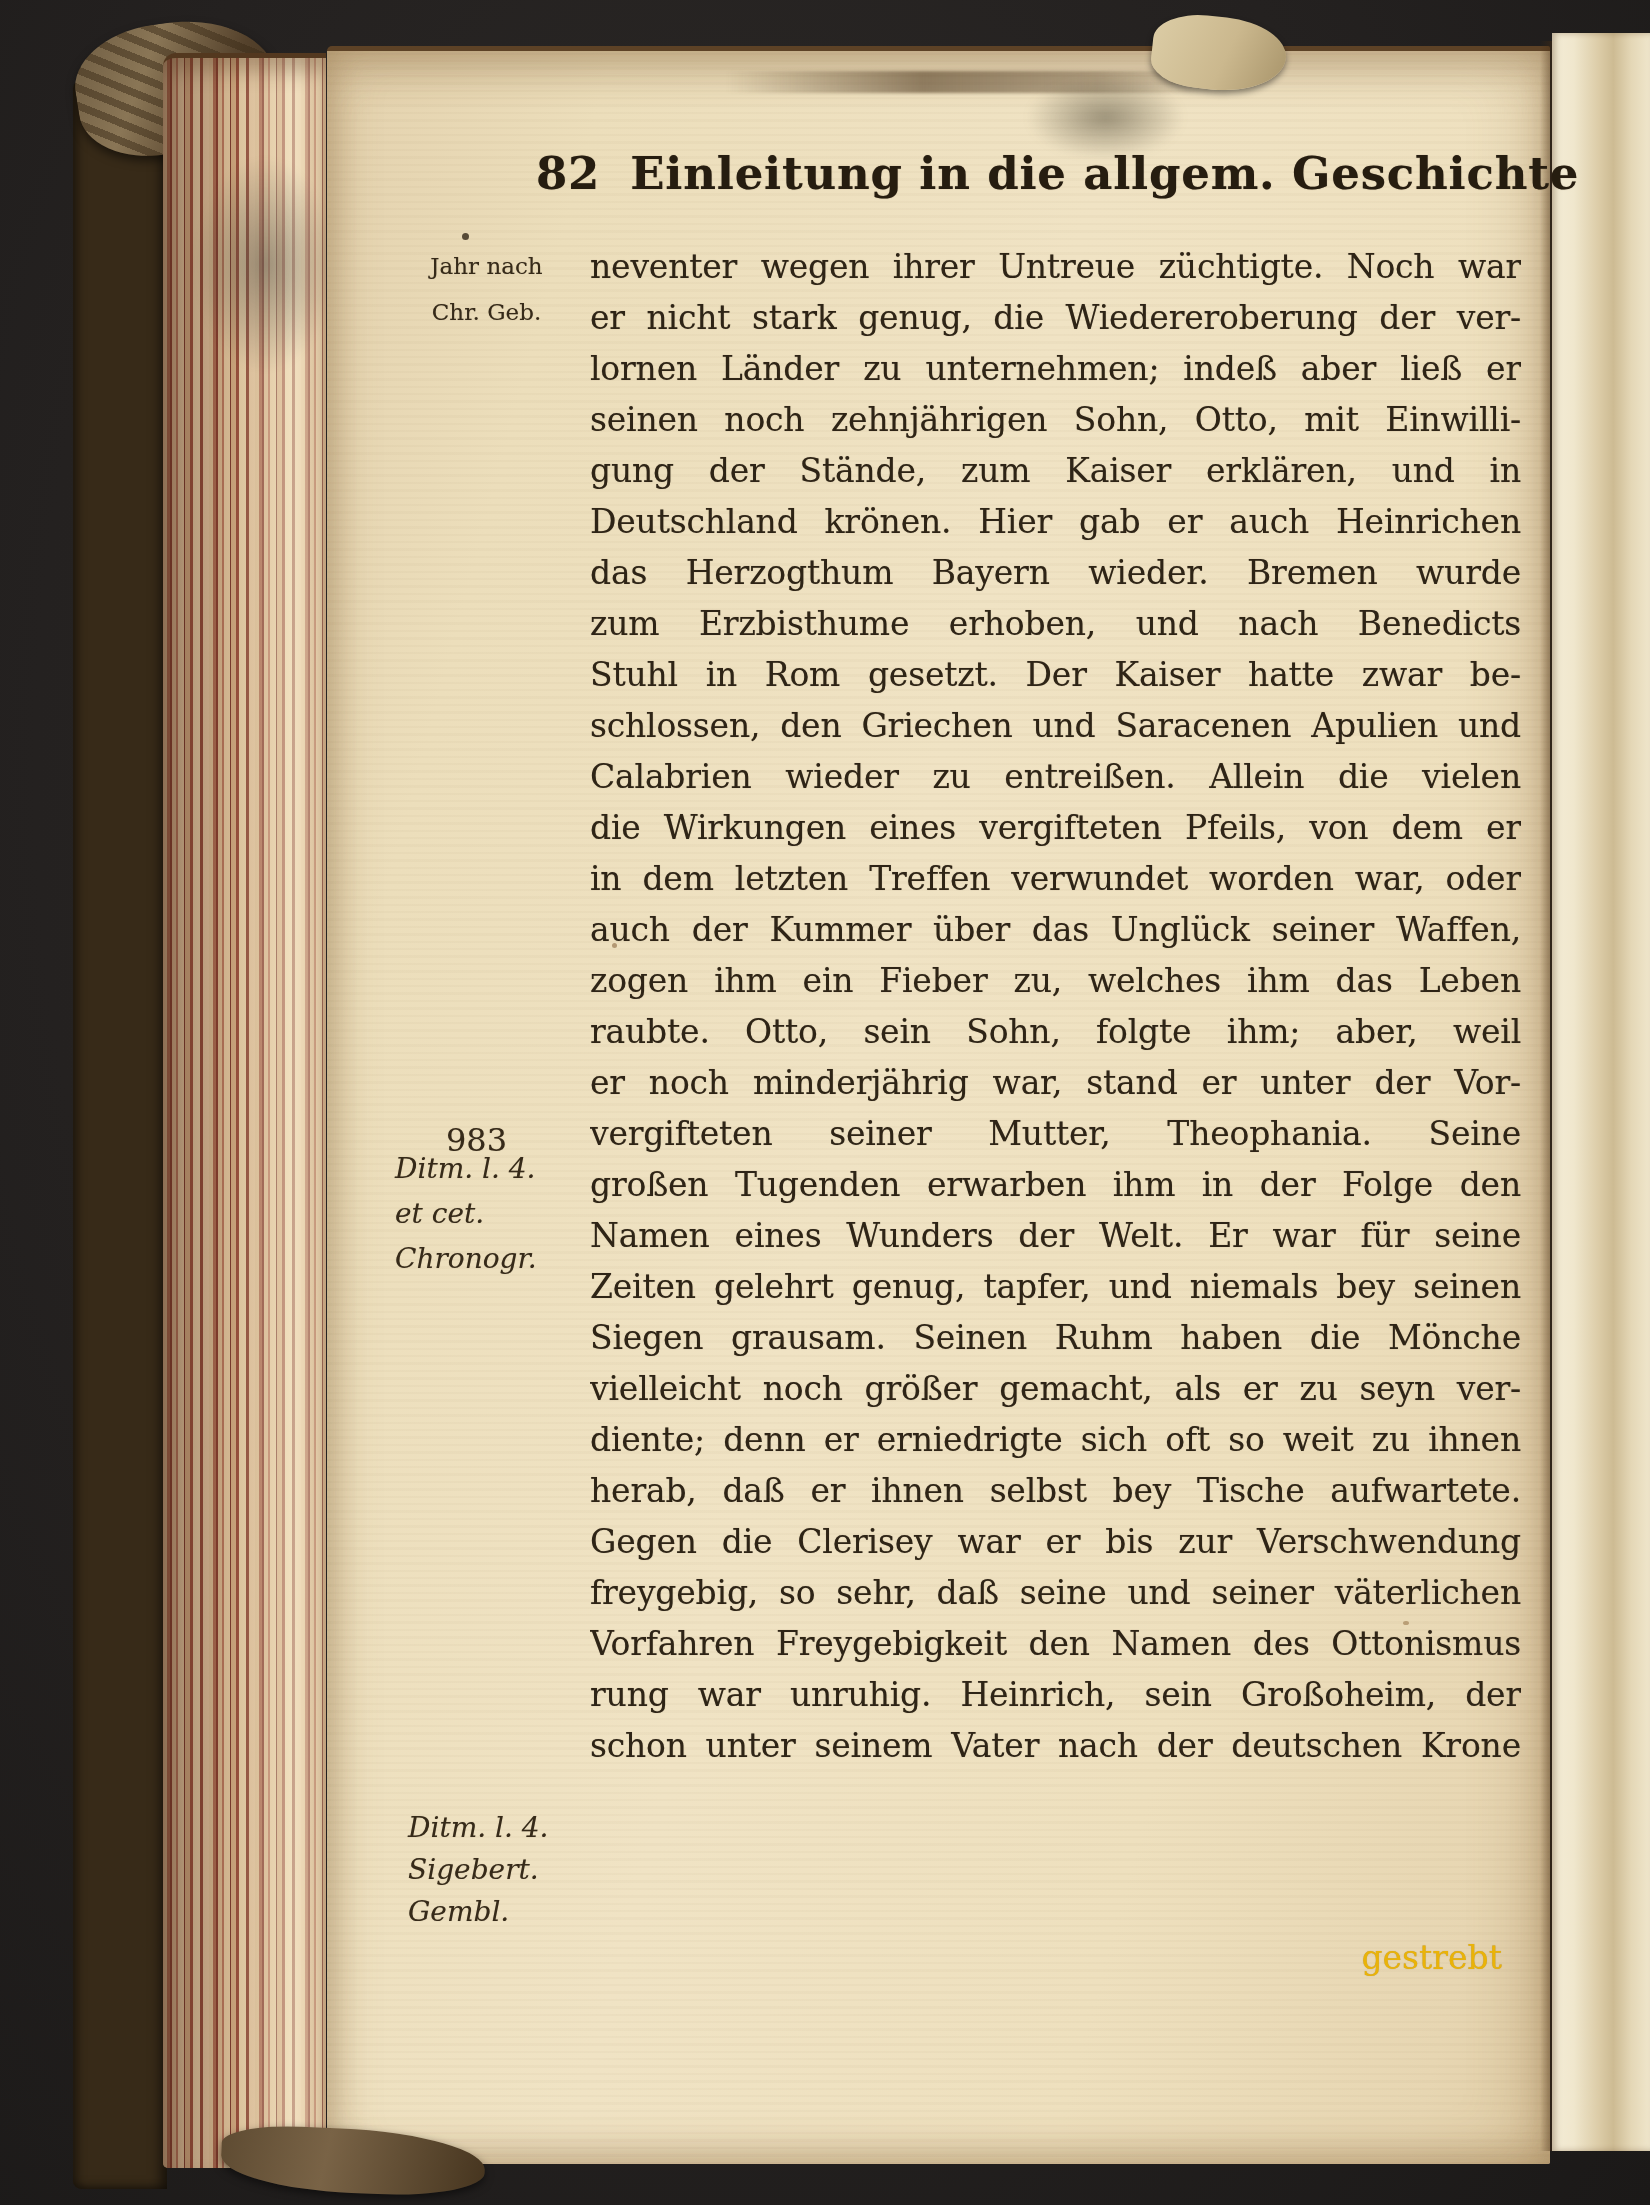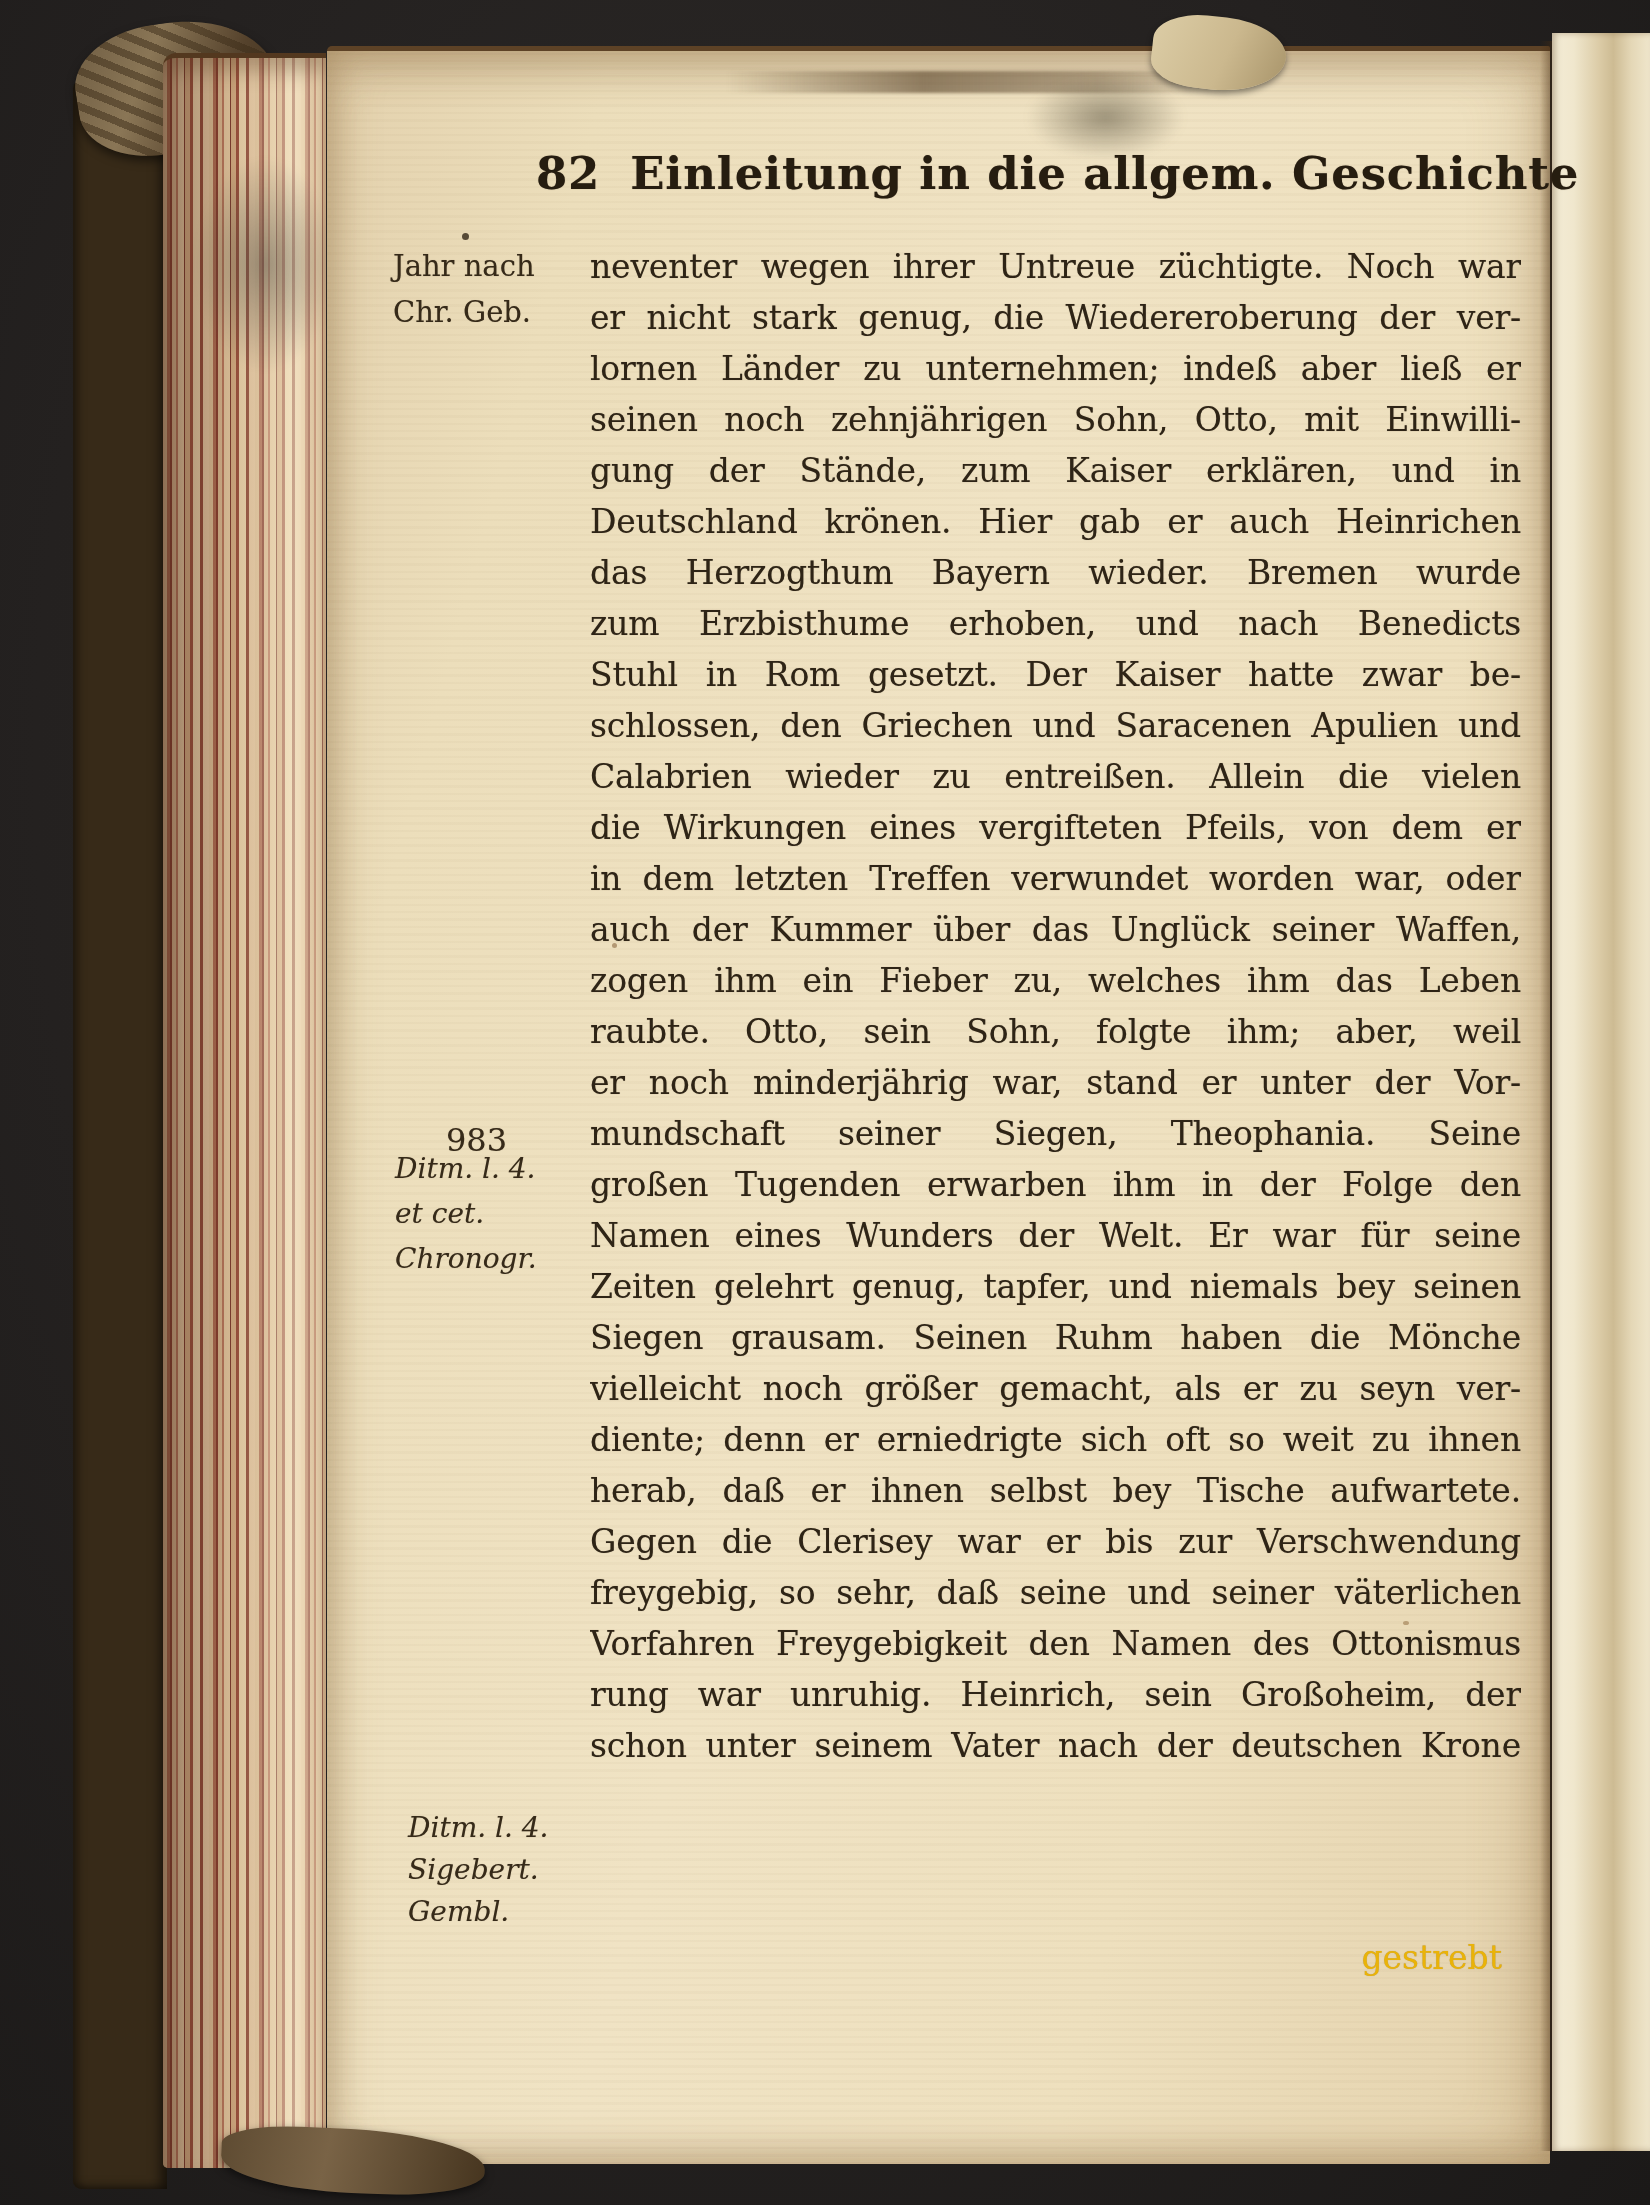--- a/index.html
+++ b/index.html
@@ -125,21 +125,21 @@
     letter-spacing:-0.2px;
     text-shadow:0 0 0.8px rgba(40,25,10,.35);
     overflow:hidden;
   }
   #catchword-line{
     position:absolute;left:571px;top:1938px;width:931px;height:51px;
     text-align:right;font-size:33px;color:#eab308;
     text-shadow:0 0 0.8px rgba(40,25,10,.35);
   }
   .margin-note{position:absolute;color:#362a19;text-shadow:0 0 0.8px rgba(40,25,10,.3);}
-  #margin-era{left:393px;top:243px;width:187px;font-size:29px;line-height:46px;}
+  #margin-era{left:393px;top:243px;width:187px;font-size:23px;line-height:46px;text-align:center;}
   #margin-year{left:446px;top:1101px;width:132px;font-size:32px;margin-top:20px;}
   #margin-cit-mid{left:395px;top:1146px;width:190px;font-size:28px;line-height:45px;font-style:italic;}
   #margin-cit-bottom{left:408px;top:1807px;width:190px;font-size:28px;line-height:42px;font-style:italic;}
 </style>
 </head>
 <body>
 
 <div id="backdrop"></div>
 
 <div id="spine"></div>
@@ -193,21 +193,21 @@
     <div class="bodyline">zum Erzbisthume erhoben, und nach Benedicts</div>
     <div class="bodyline">Stuhl in Rom gesetzt. Der Kaiser hatte zwar be-</div>
     <div class="bodyline">schlossen, den Griechen und Saracenen Apulien und</div>
     <div class="bodyline">Calabrien wieder zu entreißen. Allein die vielen</div>
     <div class="bodyline">die Wirkungen eines vergifteten Pfeils, von dem er</div>
     <div class="bodyline">in dem letzten Treffen verwundet worden war, oder</div>
     <div class="bodyline">auch der Kummer über das Unglück seiner Waffen,</div>
     <div class="bodyline">zogen ihm ein Fieber zu, welches ihm das Leben</div>
     <div class="bodyline">raubte. Otto, sein Sohn, folgte ihm; aber, weil</div>
     <div class="bodyline">er noch minderjährig war, stand er unter der Vor-</div>
-    <div class="bodyline">mundschaft seiner Siegen, Theophania. Seine</div>
+    <div class="bodyline">vergifteten seiner Mutter, Theophania. Seine</div>
     <div class="bodyline">großen Tugenden erwarben ihm in der Folge den</div>
     <div class="bodyline">Namen eines Wunders der Welt. Er war für seine</div>
     <div class="bodyline">Zeiten gelehrt genug, tapfer, und niemals bey seinen</div>
     <div class="bodyline">Siegen grausam. Seinen Ruhm haben die Mönche</div>
     <div class="bodyline">vielleicht noch größer gemacht, als er zu seyn ver-</div>
     <div class="bodyline">diente; denn er erniedrigte sich oft so weit zu ihnen</div>
     <div class="bodyline">herab, daß er ihnen selbst bey Tische aufwartete.</div>
     <div class="bodyline">Gegen die Clerisey war er bis zur Verschwendung</div>
     <div class="bodyline">freygebig, so sehr, daß seine und seiner väterlichen</div>
     <div class="bodyline">Vorfahren Freygebigkeit den Namen des Ottonismus</div>

